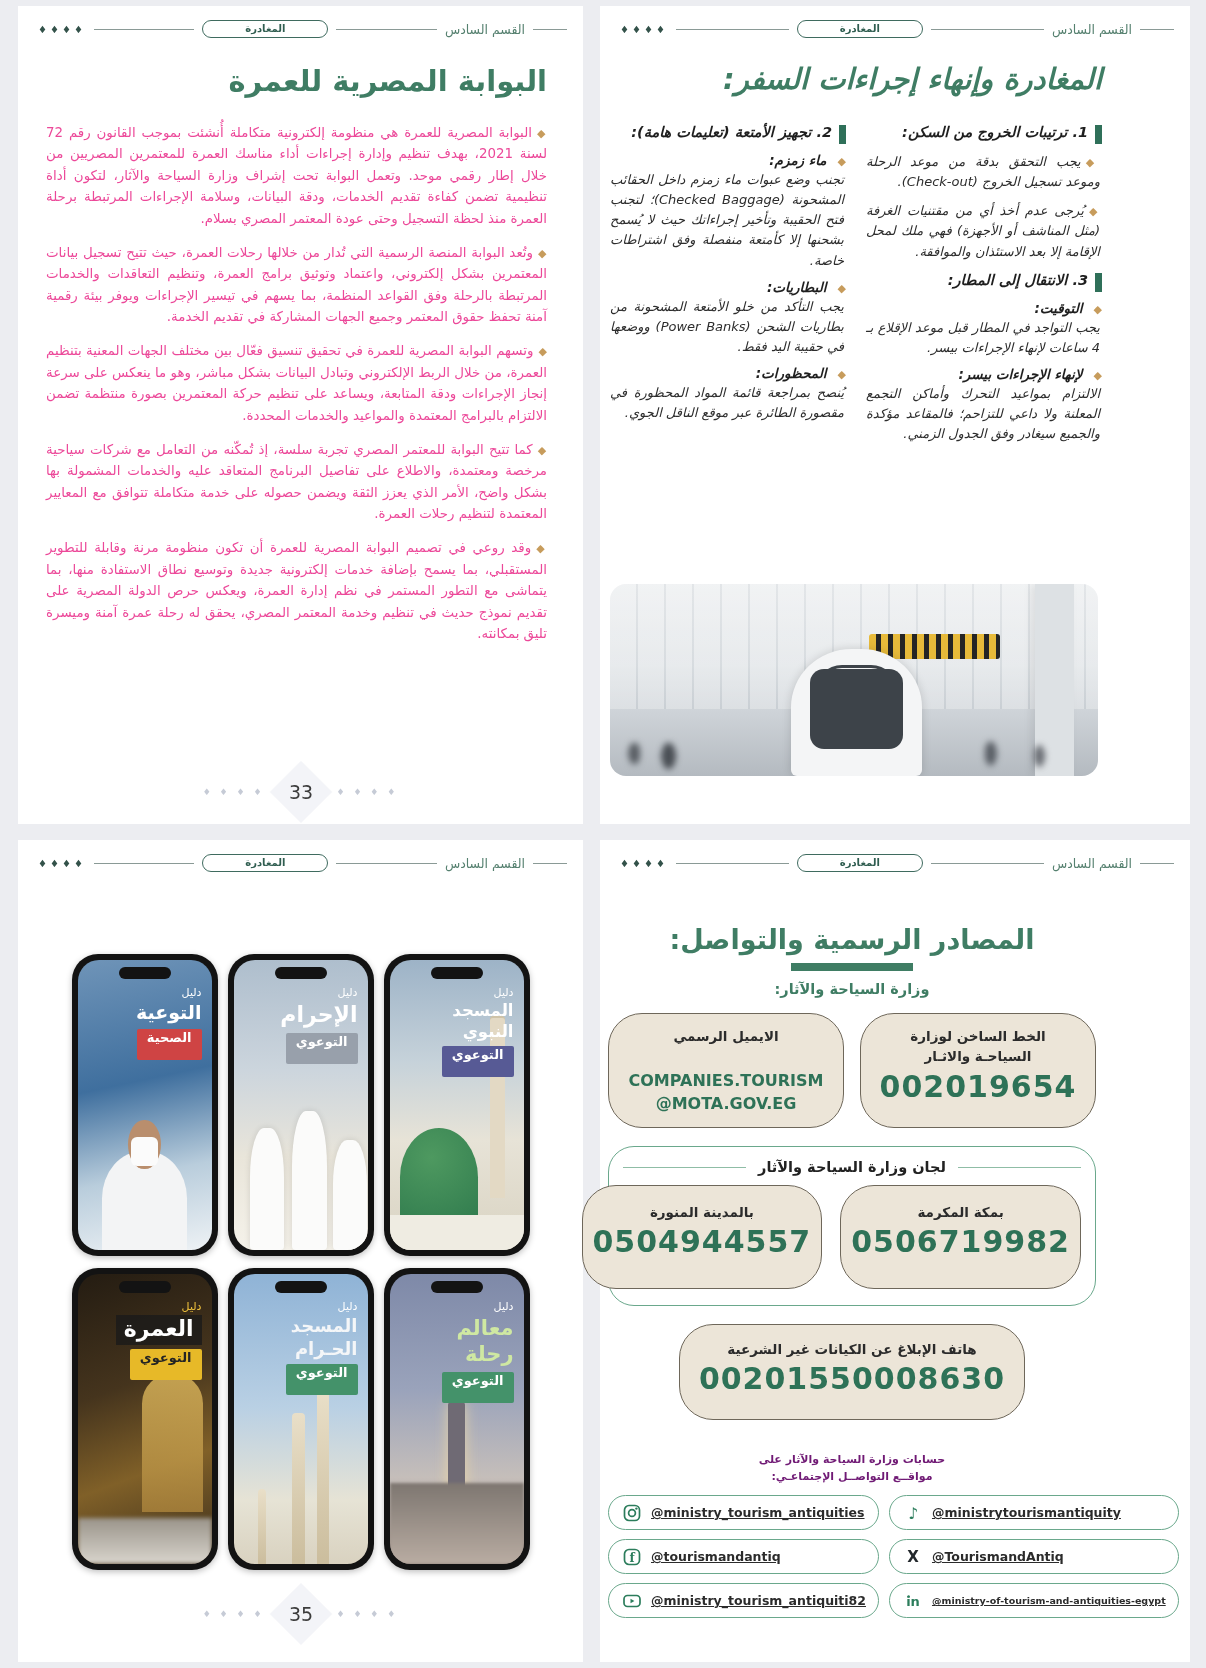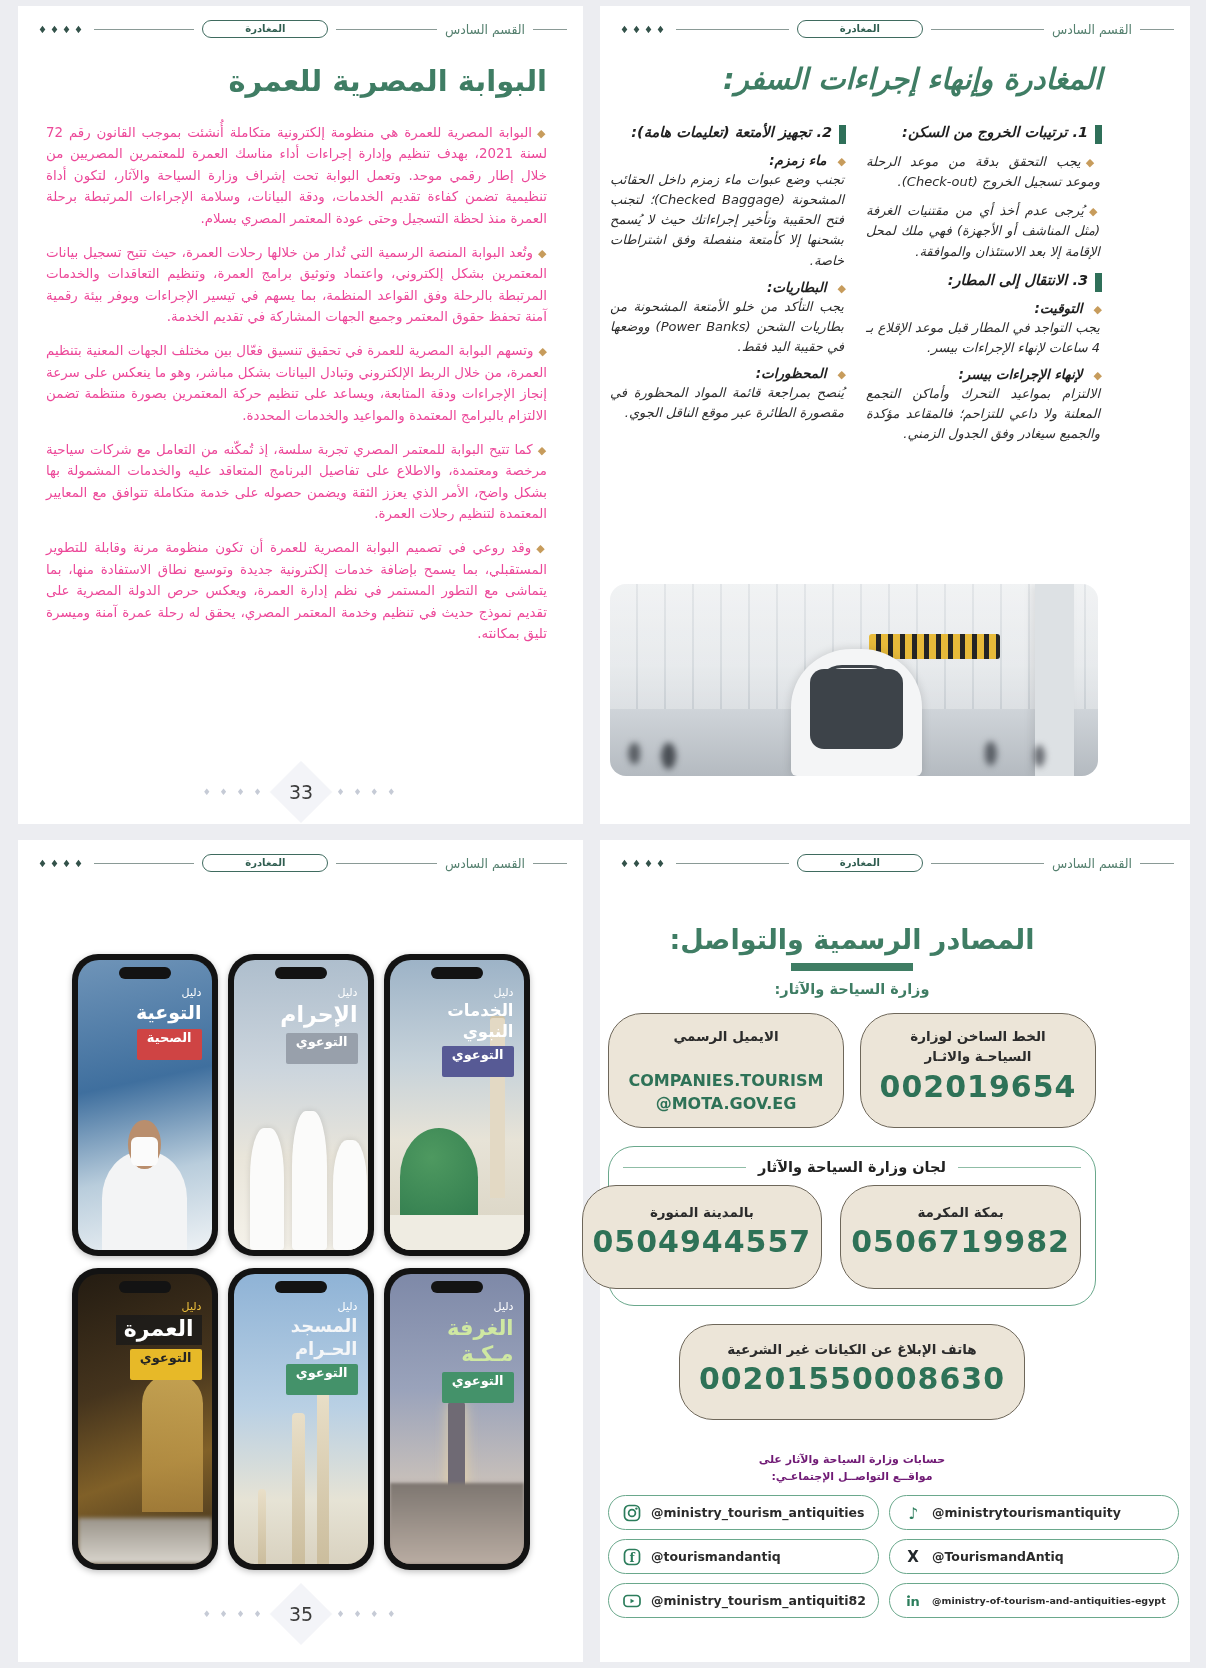--- a/index.html
+++ b/index.html
@@ -134,21 +134,21 @@
   .committees { border:1.5px solid #6aa88c; border-radius:26px; padding:12px 14px 16px; margin-top:18px; }
   .com-title { display:flex; align-items:center; gap:12px; margin-bottom:10px; }
   .cline { flex:1; height:1px; background:#8fbda6; }
   .com-txt { font-size:14.5px; font-weight:bold; color:#222; }
   .com-cards { display:flex; direction:rtl; gap:18px; }
   .com-cards .card { flex:1; min-height:104px; padding-top:16px; }
   .report { width:346px; margin:18px auto 0; padding-top:14px; min-height:96px; }
   .soc-head { text-align:center; font-size:11px; font-weight:bold; color:#701a75; margin-top:31px; line-height:1.55; }
   .soc-grid { display:grid; grid-template-columns:1fr 1fr; gap:9px 10px; margin-top:10px; direction:ltr; }
   .soc-pill { display:flex; align-items:center; gap:8px; border:1.5px solid #6aa88c; border-radius:20px; height:35px; padding:0 12px; background:#fff; direction:ltr; }
-  .soc-handle { font-size:12.5px; font-weight:600; color:#2b2b2b; white-space:nowrap; }
+  .soc-handle { font-size:12.5px; font-weight:600; color:#2b2b2b; white-space:nowrap;text-decoration:underline; }
   .soc-handle.tiny { font-size:9.5px; }
   .soc-ico { display:flex; align-items:center; justify-content:center; width:22px; height:22px; flex:0 0 22px; }
 </style>
 </head>
 <body>
 
 <div class="canvas">
 
   <section class="page page-tl">
     <header class="hdr">
@@ -298,21 +298,21 @@
           <div class="fig f1"></div>
           <div class="fig f2"></div>
           <div class="fig f3"></div>
         </div>
       </div>
       <div class="phone">
         <div class="screen scr-nabawi">
           <div class="notch"></div>
           <div class="scr-txt">
             <div class="l1">دليل</div>
-            <div class="l2">الخدمات النبوي</div>
+            <div class="l2">المسجد النبوي</div>
             <div class="l3">التوعوي</div>
           </div>
           <div class="dome"></div>
           <div class="minaret"></div>
           <div class="base"></div>
         </div>
       </div>
 
       <div class="phone">
         <div class="screen scr-umrah">
@@ -337,21 +337,21 @@
           <div class="mnr m1"></div>
           <div class="mnr m2"></div>
           <div class="mnr m3"></div>
         </div>
       </div>
       <div class="phone">
         <div class="screen scr-makkah">
           <div class="notch"></div>
           <div class="scr-txt">
             <div class="l1">دليل</div>
-            <div class="l2">الغرفة مـكـة</div>
+            <div class="l2">معالم رحلة</div>
             <div class="l3">التوعوي</div>
           </div>
           <div class="tower"></div>
           <div class="city"></div>
         </div>
       </div>
     </div>
 
     <footer class="ftr ftr-bl">
       <span class="ftr-dmds">♦ ♦ ♦ ♦</span>

